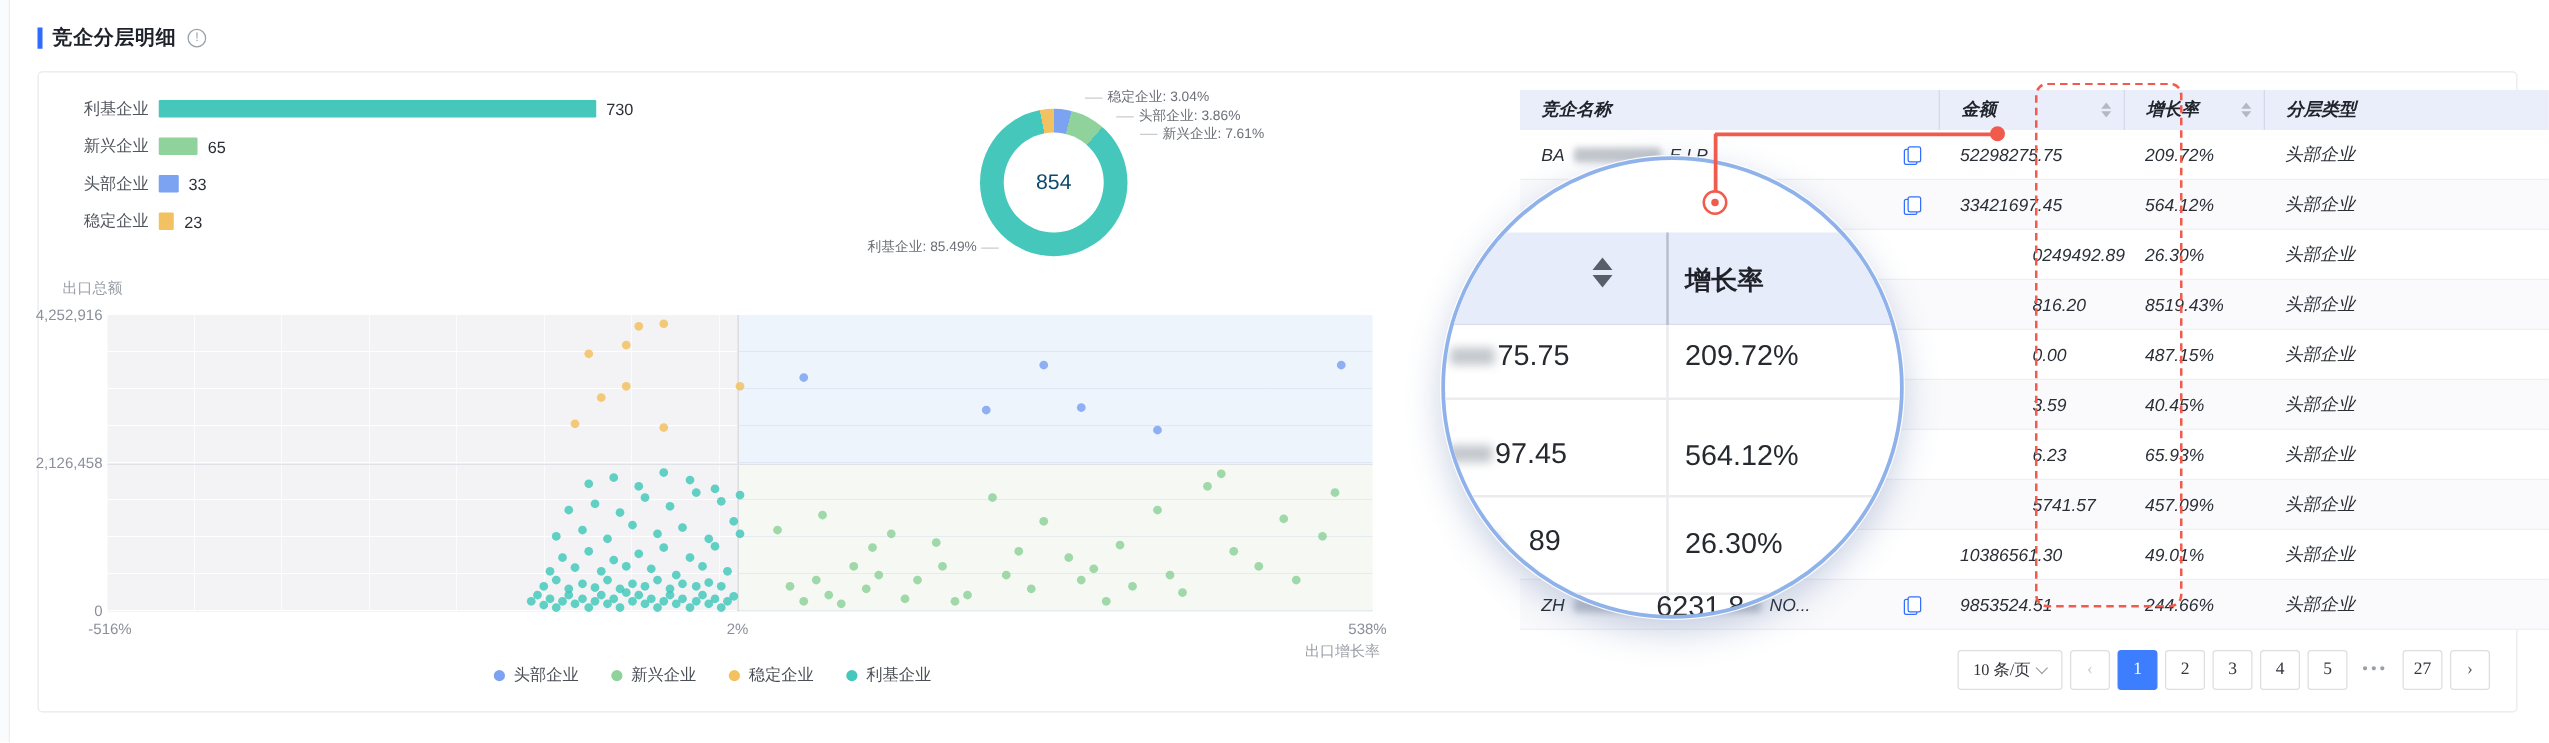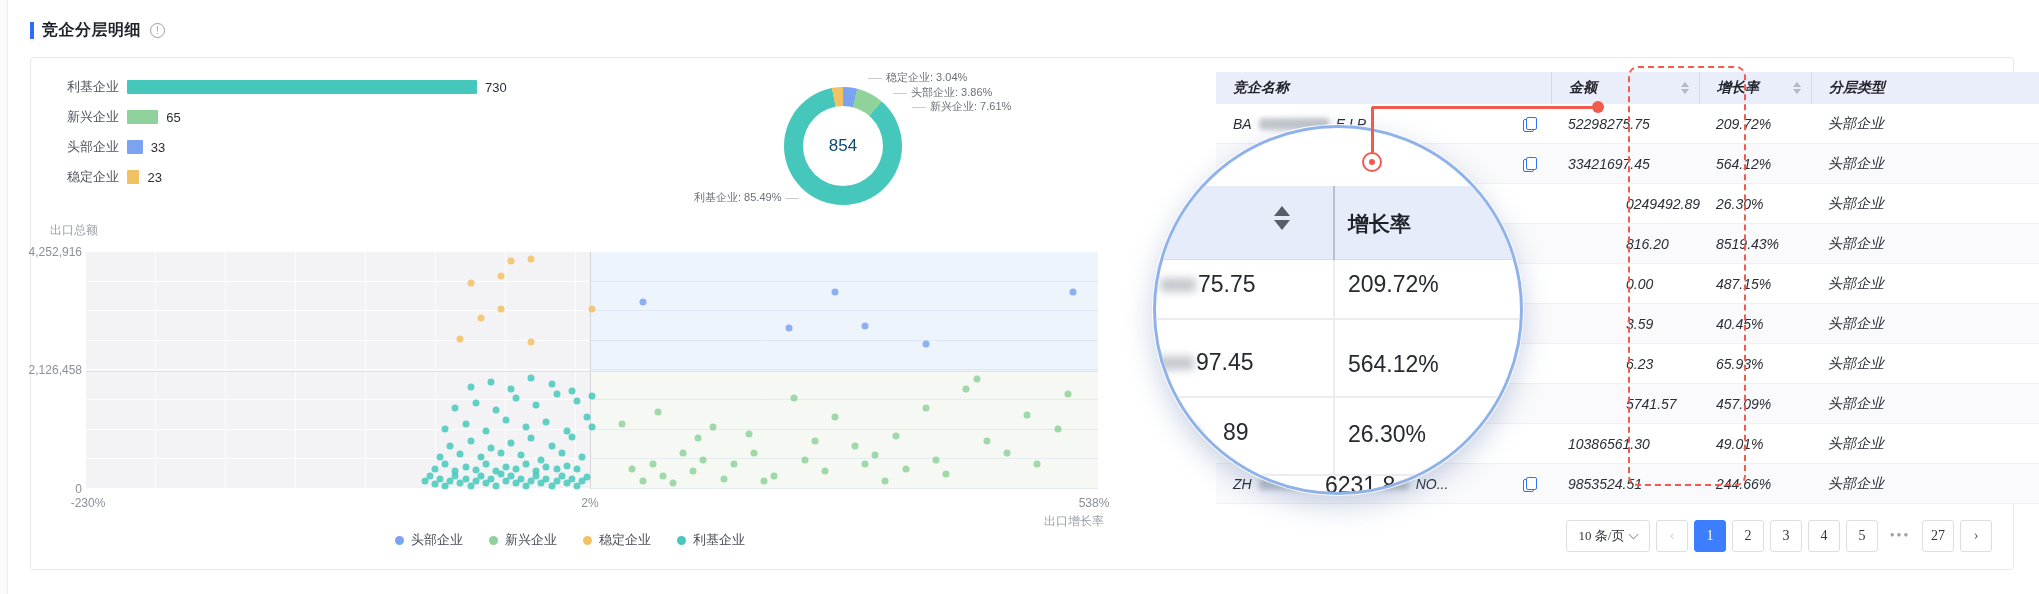--- a/index.html
+++ b/index.html
@@ -337,21 +337,21 @@
       <div class="dot" style="left: 38%; top: 57%; background: rgb(69, 200, 187);"></div>
       <div class="dot" style="left: 40%; top: 55%; background: rgb(69, 200, 187);"></div>
       <div class="dot" style="left: 42%; top: 58%; background: rgb(69, 200, 187);"></div>
       <div class="dot" style="left: 44%; top: 53.5%; background: rgb(69, 200, 187);"></div>
       <div class="dot" style="left: 46%; top: 56%; background: rgb(69, 200, 187);"></div>
       <div class="dot" style="left: 48%; top: 59%; background: rgb(69, 200, 187);"></div>
       <div class="dot" style="left: 50%; top: 61%; background: rgb(69, 200, 187);"></div>
       <div class="dot" style="left: 50%; top: 74%; background: rgb(69, 200, 187);"></div>
     </div>
 
-  <div class="xtick" style="left:88px; top:496px;">-230%</div>
+  <div class="xtick" style="left:88px; top:496px;">-516%</div>
   <div class="xtick" style="left:590px; top:496px;">2%</div>
   <div class="xtick" style="left:1094px; top:496px;">538%</div>
   <div class="axis-xtitle">出口增长率</div>
 
   <div class="legend" id="legend">
       <div class="leg-item">
         <span class="leg-dot" style="background: rgb(124, 162, 242);"></span>
         <span>头部企业</span>
       </div>
       <div class="leg-item">

